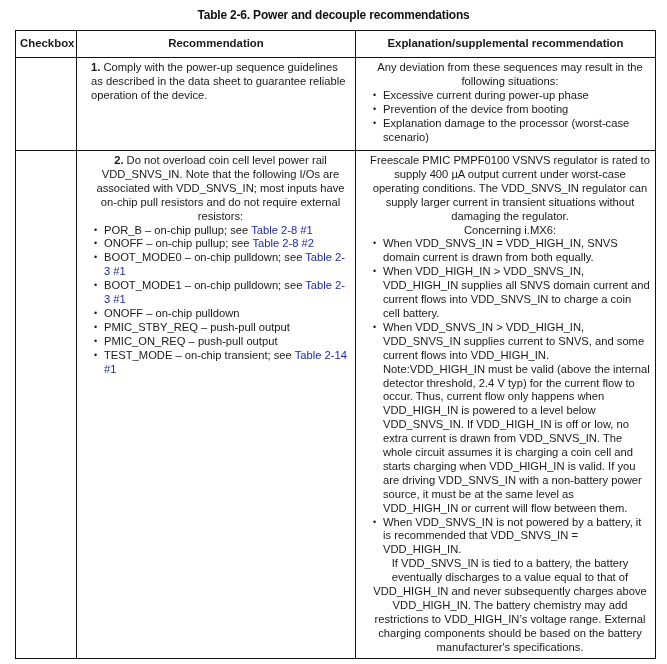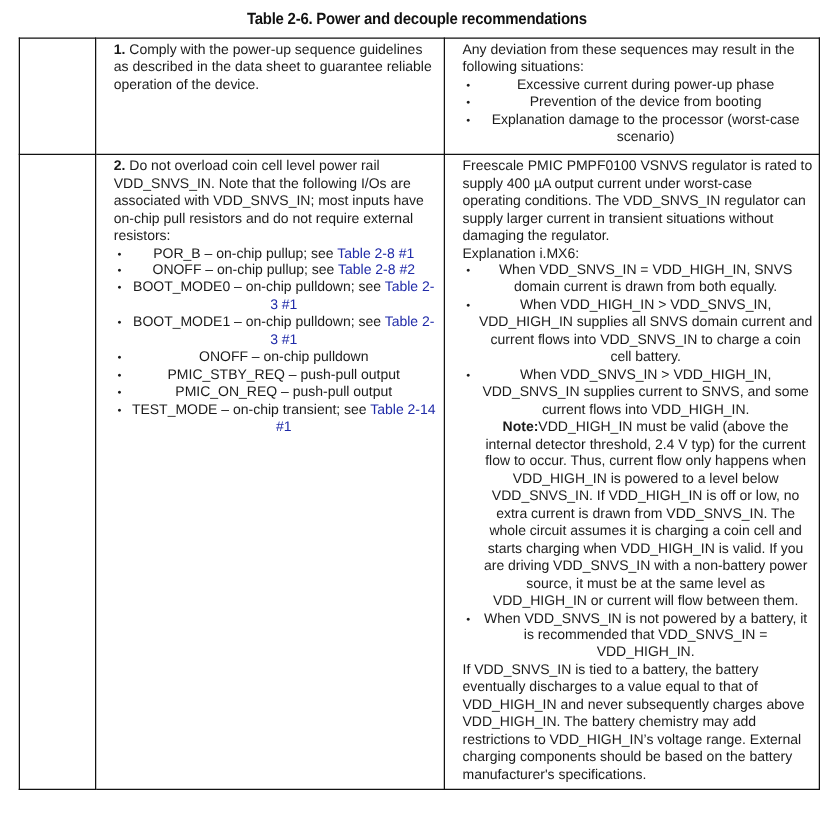--- a/index.html
+++ b/index.html
@@ -23,42 +23,47 @@
     table.doc th {
       font-weight: bold; font-size: 11.4px; height: 20px; vertical-align: middle;
       text-align: center; padding: 3px 3px;
     }
     table.doc th.c1 { text-align: left; padding-left: 4px; }
     col.c1 { width: 61px; }
     col.c2 { width: 279px; }
     col.c3 { width: 300px; }
     .row1 td { height: 86px; }
     .row2 td { height: 487px; }
-    ul.bul { margin: 0; padding: 0 0 0 13px; list-style: none; text-align: center; }
+    ul.bul { margin: 0; padding: 0 0 0 13px; list-style: none; }
     ul.bul li { position: relative; padding-left: 0; }
     ul.bul li::before {
       content: "\2022"; position: absolute; left: -10px; top: 0; font-size: 9px;
     }
     .num { font-weight: bold; }
     .link { color: #1f2aa8; margin-top: 32px; }
-    .note-label { font-weight: bold; margin-top: 44px; }
-    p { margin: 0; }
+    .note-label { font-weight: normal; margin-top: 44px; }
+    p { margin: 0; text-align: center; }
   </style>
 </head>
 <body>
 
 <div class="title">Table 2-6. Power and decouple recommendations</div>
 
 <table class="doc">
   <colgroup>
       <col class="c1">
       <col class="c2">
       <col class="c3">
     </colgroup>
   <tbody>
+      <tr>
+    <th class="c1">Checkbox</th>
+    <th>Recommendation</th>
+    <th>Explanation/supplemental recommendation</th>
+  </tr>
 
   <tr class="row1">
     <td></td>
     <td>
       <span class="num">1.</span><span> Comply with the power-up sequence guidelines as described in the data sheet to guarantee reliable operation of the device.</span>
     </td>
     <td>
       <p>Any deviation from these sequences may result in the following situations:</p>
       <ul class="bul">
         <li>Excessive current during power-up phase</li>
@@ -78,21 +83,21 @@
         <li><span>BOOT_MODE0 – on-chip pulldown; see </span><span class="link" style="color: rgb(31, 42, 168);">Table 2-3 #1</span></li>
         <li><span>BOOT_MODE1 – on-chip pulldown; see </span><span class="link" style="color: rgb(31, 42, 168);">Table 2-3 #1</span></li>
         <li><span>ONOFF – on-chip pulldown</span></li>
         <li><span>PMIC_STBY_REQ – push-pull output</span></li>
         <li><span>PMIC_ON_REQ – push-pull output</span></li>
         <li><span>TEST_MODE – on-chip transient; see </span><span class="link" style="color: rgb(31, 42, 168);">Table 2-14 #1</span></li>
       </ul>
     </td>
     <td>
       <p>Freescale PMIC PMPF0100 VSNVS regulator is rated to supply 400 µA output current under worst-case operating conditions. The VDD_SNVS_IN regulator can supply larger current in transient situations without damaging the regulator.</p>
-      <p>Explanation i.MX6:</p>
+      <p>Concerning i.MX6:</p>
       <ul class="bul">
         <li>When VDD_SNVS_IN = VDD_HIGH_IN, SNVS domain current is drawn from both equally.</li>
         <li>When VDD_HIGH_IN &gt; VDD_SNVS_IN, VDD_HIGH_IN supplies all SNVS domain current and current flows into VDD_SNVS_IN to charge a coin cell battery.</li>
         <li><span>When VDD_SNVS_IN &gt; VDD_HIGH_IN, VDD_SNVS_IN supplies current to SNVS, and some current flows into VDD_HIGH_IN.</span><br><span class="note-label">Note:</span><span>VDD_HIGH_IN must be valid (above the internal detector threshold, 2.4 V typ) for the current flow to occur. Thus, current flow only happens when VDD_HIGH_IN is powered to a level below VDD_SNVS_IN. If VDD_HIGH_IN is off or low, no extra current is drawn from VDD_SNVS_IN. The whole circuit assumes it is charging a coin cell and starts charging when VDD_HIGH_IN is valid. If you are driving VDD_SNVS_IN with a non-battery power source, it must be at the same level as VDD_HIGH_IN or current will flow between them.</span></li>
         <li>When VDD_SNVS_IN is not powered by a battery, it is recommended that VDD_SNVS_IN = VDD_HIGH_IN.</li>
       </ul>
       <p>If VDD_SNVS_IN is tied to a battery, the battery eventually discharges to a value equal to that of VDD_HIGH_IN and never subsequently charges above VDD_HIGH_IN. The battery chemistry may add restrictions to VDD_HIGH_IN’s voltage range. External charging components should be based on the battery manufacturer's specifications.</p>
     </td>
   </tr>
 </tbody>

